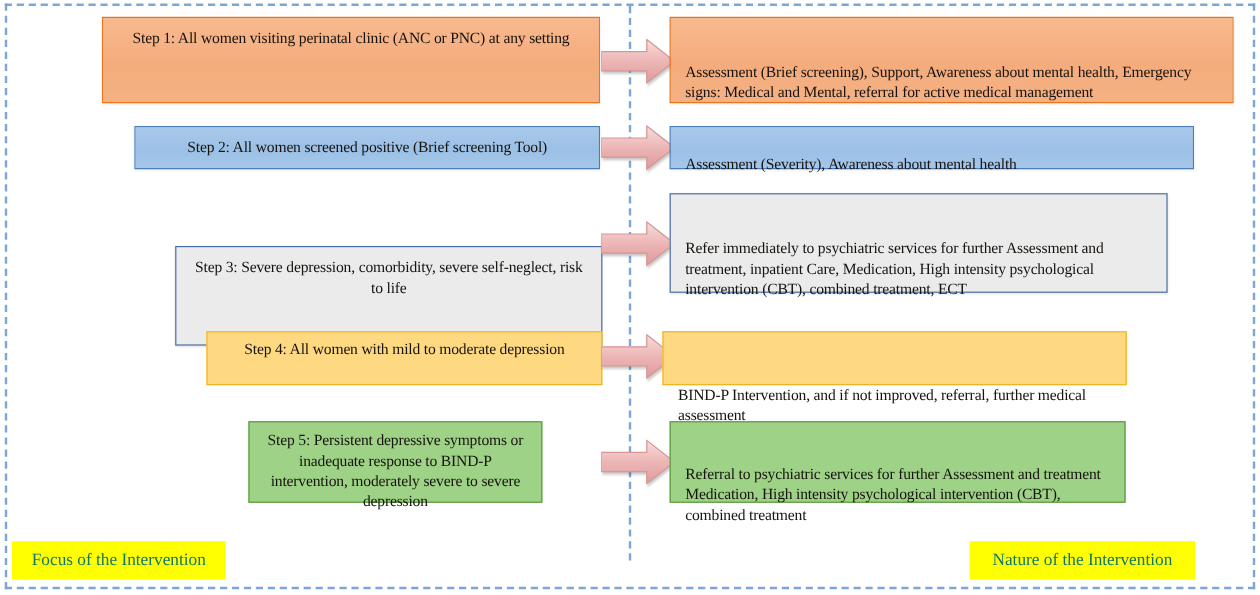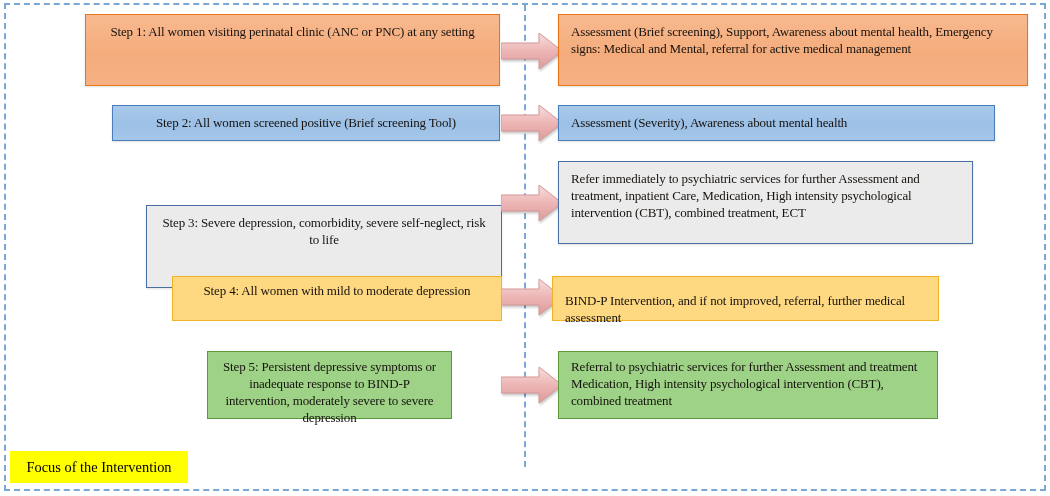--- a/index.html
+++ b/index.html
@@ -63,20 +63,21 @@
 
   
   .box.left .txt {
     text-align: center;
     padding: 0 10px;
   }
   
   .box.right .txt {
     text-align: left;
     padding: 0 10px 0 12px;
+    margin-top: 28px;
   }
 
   
   .theme-orange {
     background: linear-gradient(180deg, #f8b98f 0%, #f4ac7c 55%, #f5b184 100%);
     border-color: #e8751a;
   }
   .theme-blue {
     background: linear-gradient(180deg, #a9c9ea 0%, #9cc0e6 55%, #a4c6e9 100%);
     border-color: #4a7ebb;
@@ -106,21 +107,21 @@
   }
 
   
   .legend-box {
     position: absolute;
     box-sizing: border-box;
     display: flex;
     align-items: center;
     justify-content: center;
     font-size: 14.4px;
-    color: #000000;
+    color: #0f766e;
   }
 
   
   .arrow {
     position: absolute;
     width: 64px;
     height: 40px;
     filter: drop-shadow(1px 2px 1px rgba(0,0,0,0.22));
   }
   .arrow svg { display: block; width: 100%; height: 100%; }
@@ -235,14 +236,17 @@
   </div>
 
   <div class="box right theme-green" style="left:558px; top:351px; width:380px; height:68px; padding-top:7px;">
     <span class="txt">Referral to psychiatric services for further Assessment and treatment Medication, High intensity psychological intervention (CBT), combined treatment</span>
   </div>
 
   <div class="legend-box theme-legend" style="left:10px; top:451px; width:178px; height:32px;">
     <span>Focus of the Intervention</span>
   </div>
 
+  <div class="legend-box theme-legend" style="left:808px; top:451px; width:188px; height:32px;">
+    <span>Nature of  the Intervention</span>
+  </div>
 
 </div>
 
 </body></html>

